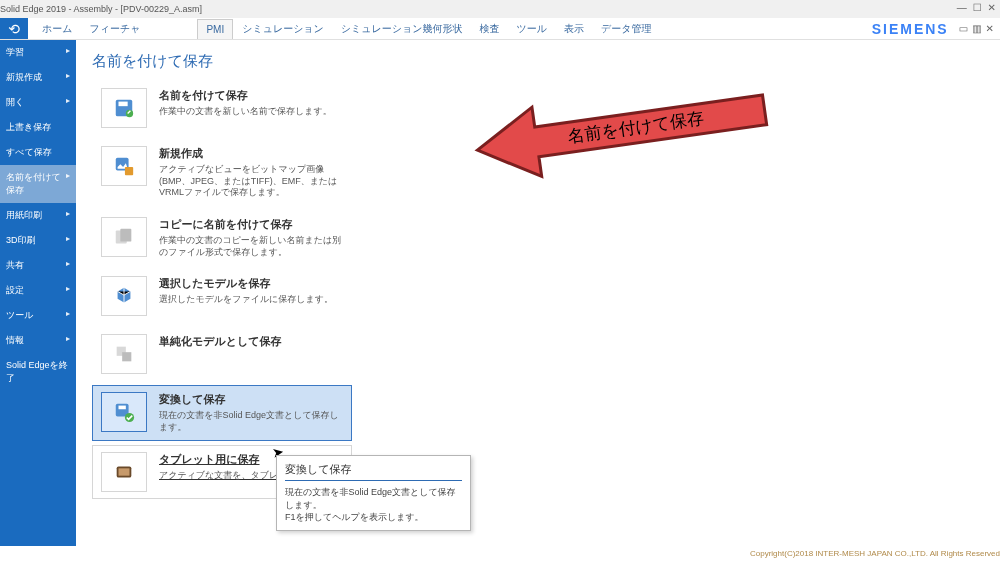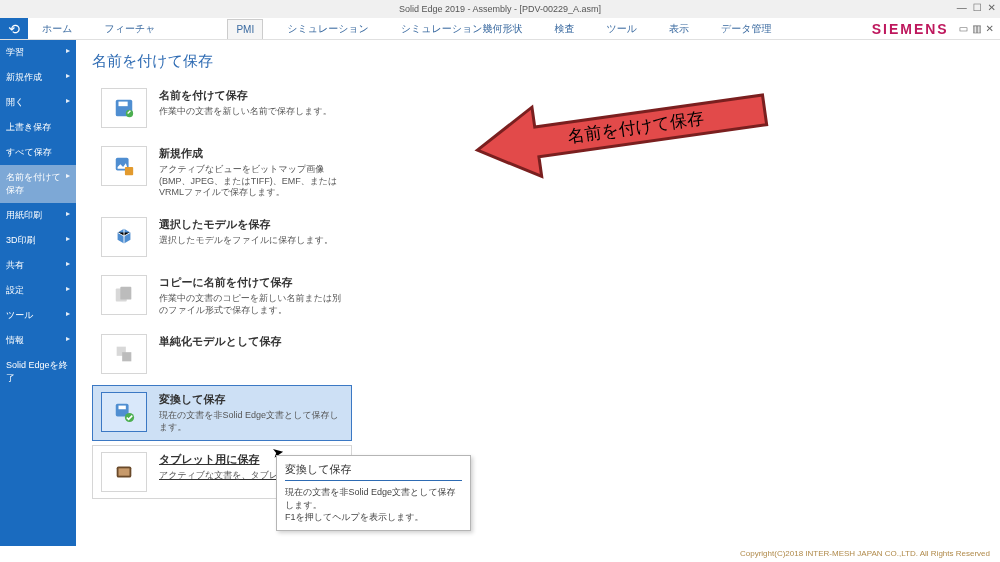--- a/index.html
+++ b/index.html
@@ -11,21 +11,21 @@
     overflow: hidden;
     position: relative;
     background: #fff;
     color: #333;
   }
   .titlebar {
     height: 18px;
     background: #f0f0f0;
     display: flex;
     align-items: center;
-    justify-content: center;
+    justify-content: flex-start;
     position: relative;
     font-size: 9px;
     color: #555;
   }
   .titlebar .wincontrols {
     position: absolute;
     right: 4px; top: 2px;
     display: flex; gap: 6px;
     font-size: 10px; color: #666;
   }
@@ -39,42 +39,42 @@
   .backbtn {
     width: 28px;
     background: #1a6bbf;
     color: #fff;
     display: flex; align-items: center; justify-content: center;
     font-size: 14px;
   }
   .ribbon-tabs {
     display: flex;
     align-items: center;
-    gap: 16px;
+    gap: 1px;
     padding-left: 6px;
   }
   .ribbon-tabs span {
     padding: 4px 8px;
     font-size: 10px;
     color: #3a6aa0;
   }
   .ribbon-tabs span.active {
     background: #f5f5f5;
     border: 1px solid #ccc;
     border-bottom: none;
     margin-left: 48px;
   }
   .brand {
     margin-left: auto;
     margin-right: 10px;
     align-self: center;
     font-size: 14px;
     font-weight: bold;
     letter-spacing: 2px;
-    color: #be185d;
+    color: #3b82f6;
   }
   .right-icons {
     display:flex; align-items:center; gap:4px; padding-right:6px; font-size:10px; color:#666;
   }
   .main {
     display: flex;
     height: calc(562px - 18px - 22px - 16px);
   }
   .sidebar {
     width: 76px;
@@ -155,21 +155,20 @@
     position: absolute;
     left: 390px; top: 40px;
     width: 310px; height: 100px;
     pointer-events: none;
   }
   .footer {
     height: 16px;
     font-size: 8px;
     color: #b08a4a;
     text-align: right;
-    padding-right: 10px;
     line-height: 16px;
     background: #fff;
   }
 </style>
 </head>
 <body>
 
 <div class="titlebar">
   <span>Solid Edge 2019 - Assembly - [PDV-00229_A.asm]</span>
   <div class="wincontrols">
@@ -284,40 +283,40 @@
       </div>
       <div class="option-text">
         <div class="ot">新規作成</div>
         <div class="od">アクティブなビューをビットマップ画像(BMP、JPEG、またはTIFF)、EMF、またはVRMLファイルで保存します。</div>
       </div>
     </div>
 
     <div class="option-row">
       <div class="option-icon">
         <svg viewBox="0 0 24 24">
+            <rect x="3" y="5" width="12" height="14" rx="1" fill="#d8d8d8"></rect>
+            <rect x="8" y="3" width="12" height="14" rx="1" fill="#bcbcbc"></rect>
+          </svg>
+      </div>
+      <div class="option-text">
+        <div class="ot">コピーに名前を付けて保存</div>
+        <div class="od">作業中の文書のコピーを新しい名前または別のファイル形式で保存します。</div>
+      </div>
+    </div>
+
+    <div class="option-row">
+      <div class="option-icon">
+        <svg viewBox="0 0 24 24">
             <path d="M12 3l7 4v8l-7 4-7-4V7z" fill="#4f8ed1"></path>
             <path d="M12 3v18M5 7l7 4 7-4" stroke="#fff" stroke-width="1"></path>
           </svg>
       </div>
       <div class="option-text">
         <div class="ot">選択したモデルを保存</div>
         <div class="od">選択したモデルをファイルに保存します。</div>
-      </div>
-    </div>
-
-    <div class="option-row">
-      <div class="option-icon">
-        <svg viewBox="0 0 24 24">
-            <rect x="3" y="5" width="12" height="14" rx="1" fill="#d8d8d8"></rect>
-            <rect x="8" y="3" width="12" height="14" rx="1" fill="#bcbcbc"></rect>
-          </svg>
-      </div>
-      <div class="option-text">
-        <div class="ot">コピーに名前を付けて保存</div>
-        <div class="od">作業中の文書のコピーを新しい名前または別のファイル形式で保存します。</div>
       </div>
     </div>
 
     <div class="option-row">
       <div class="option-icon">
         <svg viewBox="0 0 24 24">
             <rect x="4" y="4" width="10" height="10" fill="#d8d8d8"></rect>
             <rect x="10" y="10" width="10" height="10" fill="#bcbcbc"></rect>
           </svg>
       </div>

